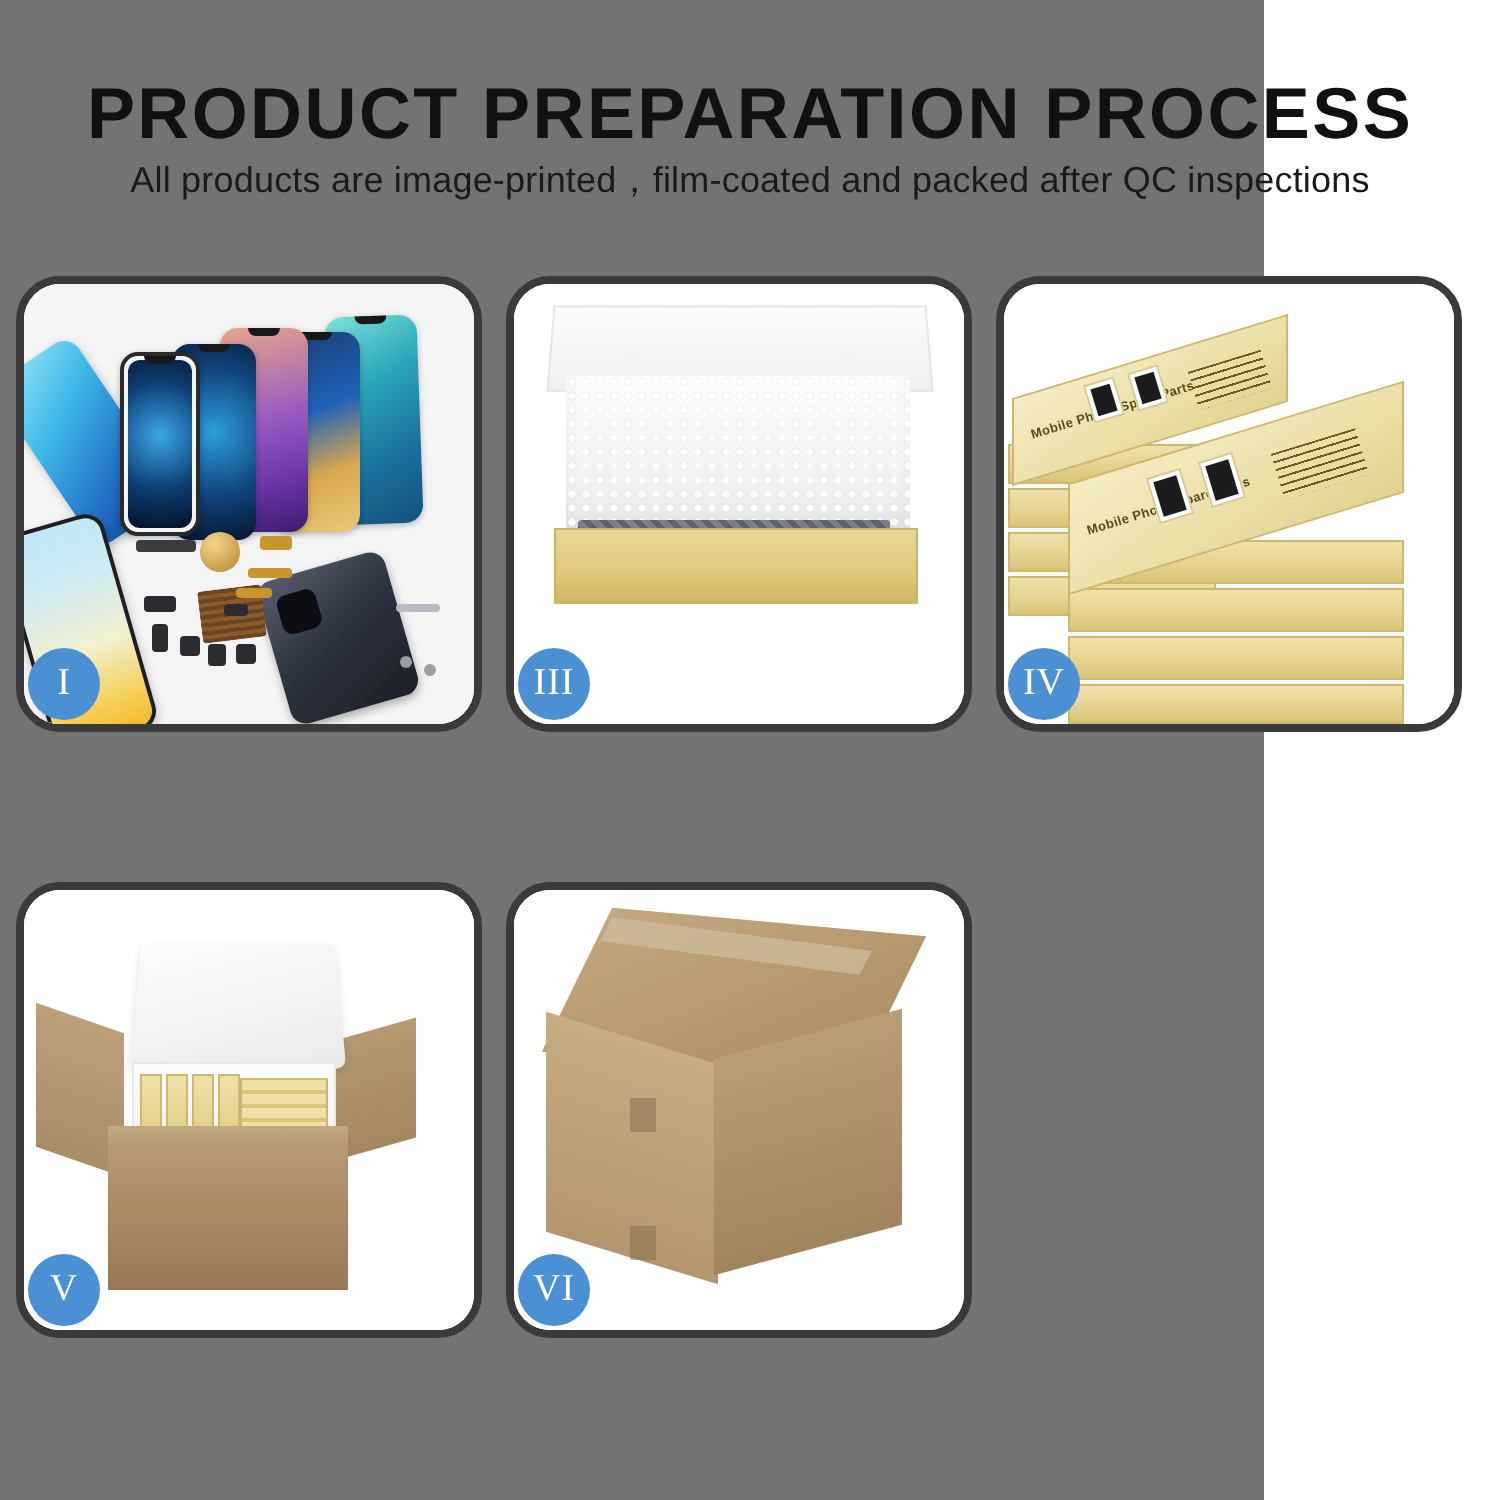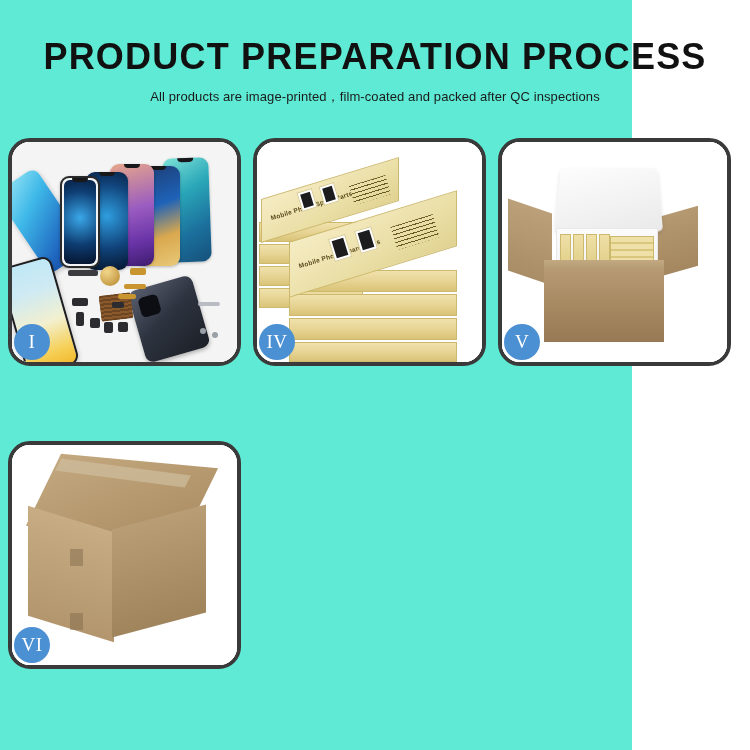--- a/index.html
+++ b/index.html
@@ -9,39 +9,38 @@
     height: 750px;
     background: #ffffff;
     font-family: "Liberation Sans", sans-serif;
     overflow: hidden;
   }
 
   #page {
     position: relative;
     width: 632px;
     height: 750px;
-    background: #5eead4;
+    background: #737373;
   }
 
   
   .header { position: absolute; top: 0; left: 0; width: 750px; text-align: center; }
 
   .main-title {
     margin-top: 36px;
     font-size: 36px;
     font-weight: bold;
     letter-spacing: 1.2px;
     color: #111111;
     font-family: "Liberation Sans", sans-serif;
     white-space: nowrap;
   }
 
   .sub-title {
-    margin-top: 10px;
-    font-size: 13px;
+    font-size: 18px;
     font-weight: normal;
     letter-spacing: 0.1px;
     color: #1a1a1a;
     font-family: "Liberation Sans", sans-serif;
     white-space: nowrap;
   }
 
   
   .grid {
     position: absolute;
@@ -363,20 +362,32 @@
         <div class="smallpart" style="left:100px; top:160px; width:12px; height:6px;"></div>
         <div class="flex" style="left:106px; top:152px; width:18px; height:5px;"></div>
         <div class="bar" style="left:186px; top:160px; width:22px; height:4px; background:#b9bcc2;"></div>
         <div class="bar" style="left:188px; top:186px; width:6px; height:6px; background:#9aa0a8; border-radius:50%;"></div>
         <div class="bar" style="left:200px; top:190px; width:6px; height:6px; background:#9aa0a8; border-radius:50%;"></div>
       </div>
       <div class="badge">I</div>
     </div>
 
 
+    <div class="panel">
+      <div class="panel-clip">
+        <div class="p3-bg"></div>
+        <div class="box3-lidback"></div>
+        <div class="foam-block">
+          <div class="foam-tex"></div>
+        </div>
+        <div class="box3-inner"></div>
+        <div class="box3-tray"></div>
+      </div>
+      <div class="badge">III</div>
+    </div>
 
     <div class="panel">
       <div class="panel-clip">
         <div class="p4-bg"></div>
         <div class="stackwrap">
 
           <div class="ybox" style="left:0px;  top:64px;  width:104px; height:20px;"></div>
           <div class="ybox" style="left:0px;  top:86px;  width:104px; height:20px;"></div>
           <div class="ybox" style="left:0px;  top:108px; width:104px; height:20px;"></div>
           <div class="ybox" style="left:0px;  top:130px; width:104px; height:20px;"></div>

